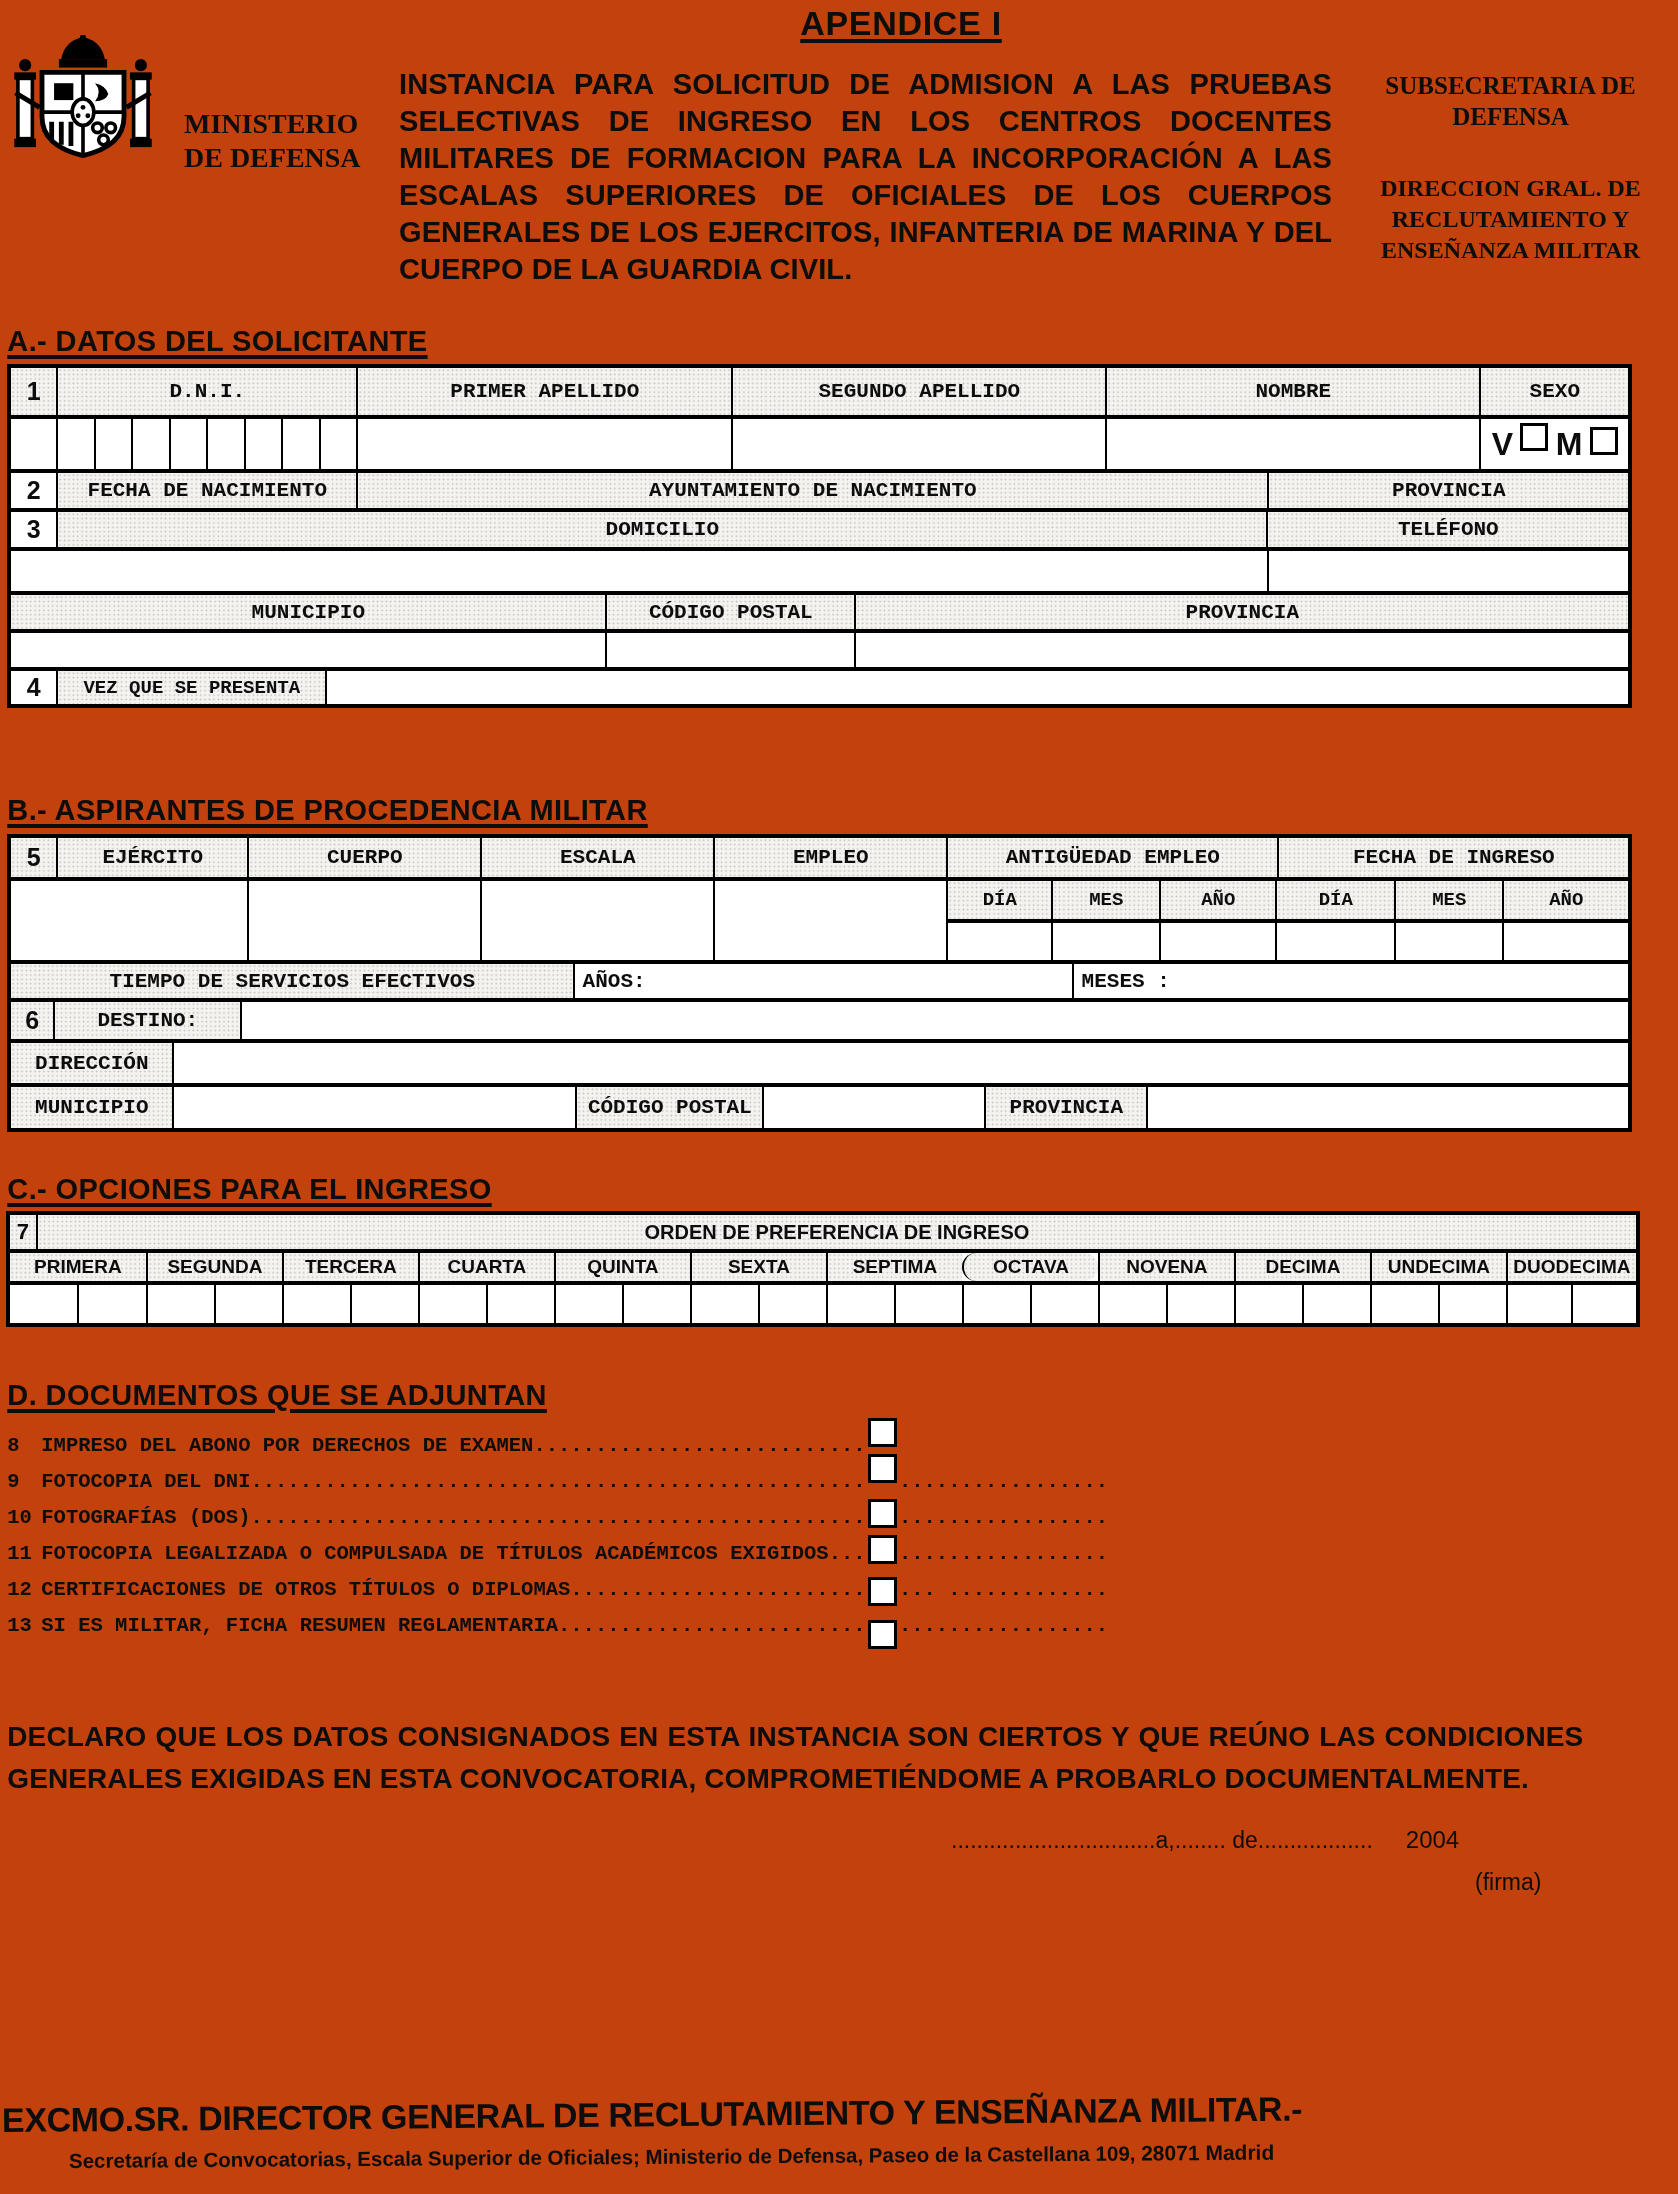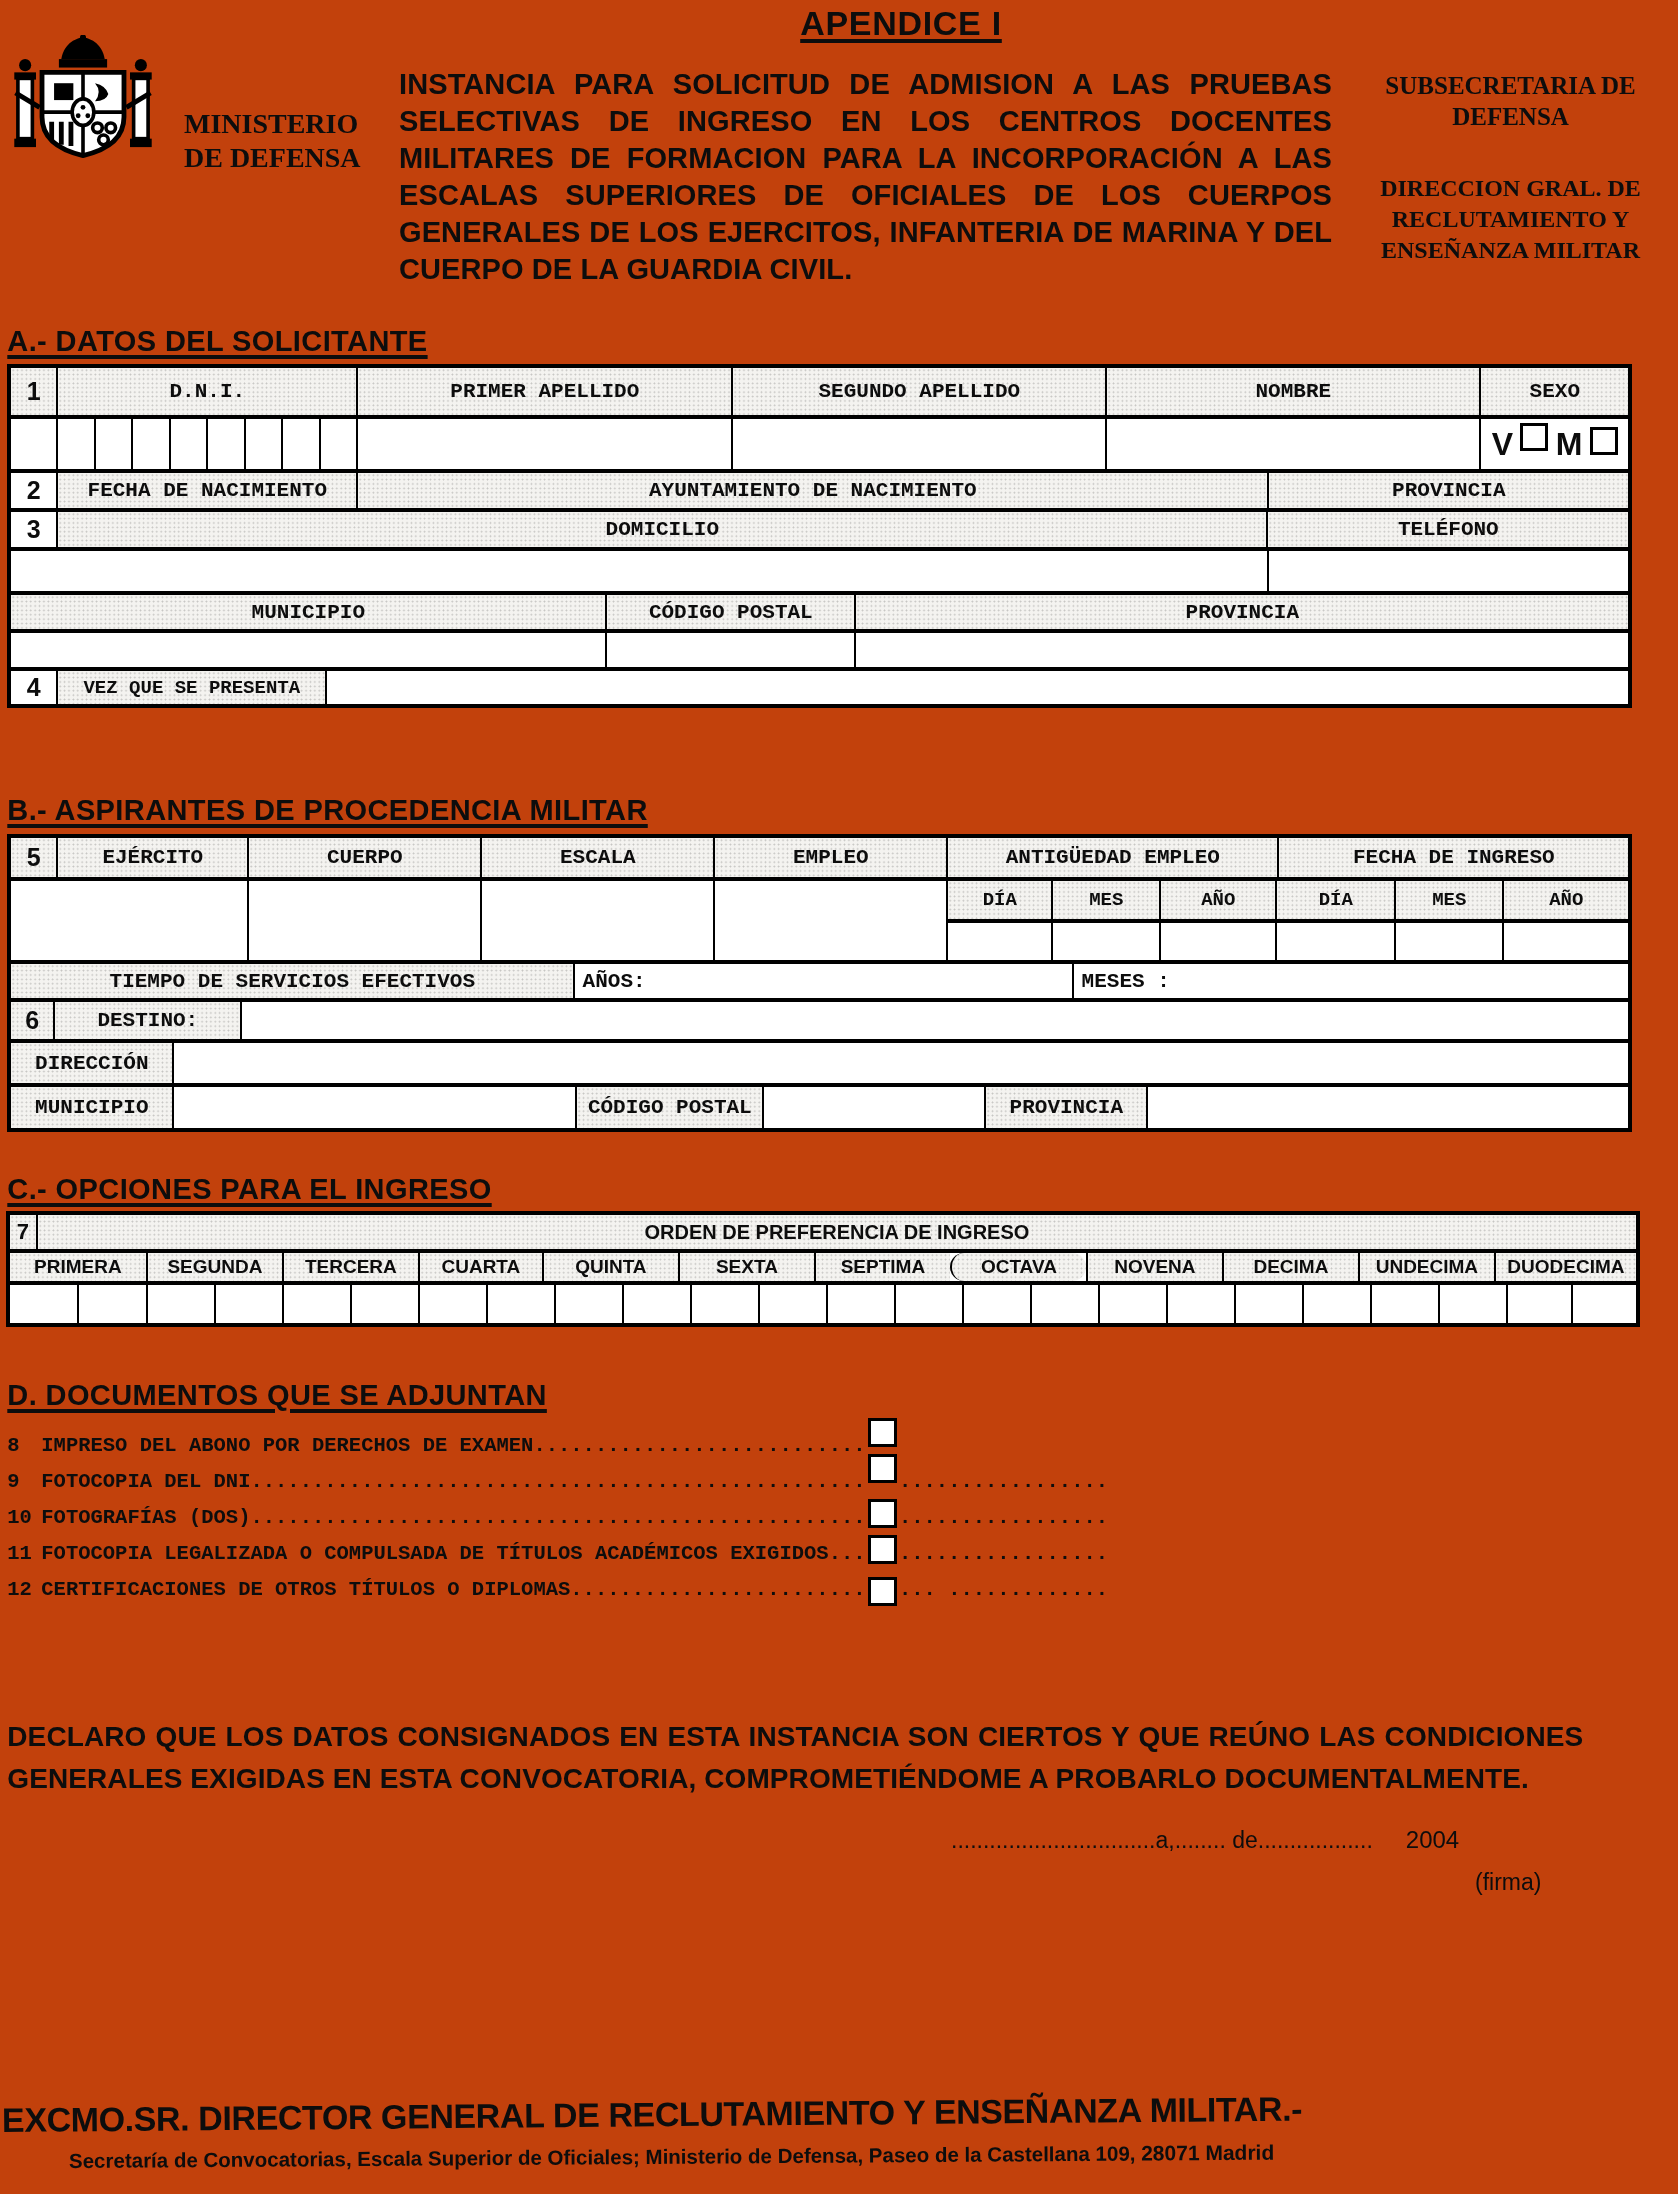--- a/index.html
+++ b/index.html
@@ -292,21 +292,21 @@
 
   <div class="tbl" style="left:5.9px; top:1211px; width:1634px;">
     <div class="trow" style="height:34px;">
       <div class="cell numcell shade" style="width:26px; font-size:22px;">7</div>
       <div class="cell sans-col shade grow" style="font-size:20px;">ORDEN DE PREFERENCIA DE INGRESO</div>
     </div>
     <div class="trow" style="height:32px;">
       <div class="cell sans-col shade" style="width:136px;">PRIMERA</div>
       <div class="cell sans-col shade" style="width:136px;">SEGUNDA</div>
       <div class="cell sans-col shade" style="width:136px;">TERCERA</div>
-      <div class="cell sans-col shade" style="width:124px;">CUARTA</div>
+      <div class="cell sans-col shade" style="width:136px;">CUARTA</div>
       <div class="cell sans-col shade" style="width:136px;">QUINTA</div>
       <div class="cell sans-col shade" style="width:136px;">SEXTA</div>
       <div class="cell sans-col shade" style="width:136px;">SEPTIMA</div>
       <div class="cell sans-col shade" style="width:136px;border-radius:14px;">OCTAVA</div>
       <div class="cell sans-col shade" style="width:136px;">NOVENA</div>
       <div class="cell sans-col shade" style="width:136px;">DECIMA</div>
       <div class="cell sans-col shade" style="width:136px;">UNDECIMA</div>
       <div class="cell sans-col shade grow">DUODECIMA</div>
     </div>
     <div class="trow" style="height:42px;">
@@ -372,20 +372,23 @@
     </div>
     <div class="ditem">
       <span class="dnum">10</span><span>FOTOGRAFÍAS (DOS)</span><span>..................................................</span><span class="dchk"></span><span>.................</span>
     </div>
     <div class="ditem">
       <span class="dnum">11</span><span>FOTOCOPIA LEGALIZADA O COMPULSADA DE TÍTULOS ACADÉMICOS EXIGIDOS</span><span>...</span><span class="dchk"></span><span>.................</span>
     </div>
     <div class="ditem">
       <span class="dnum">12</span><span>CERTIFICACIONES DE OTROS TÍTULOS O DIPLOMAS</span><span>........................</span><span class="dchk" style="top:1.5px;"></span><span>... .............</span>
     </div>
+    <div class="ditem">
+      <span class="dnum">13</span><span>SI ES MILITAR, FICHA RESUMEN REGLAMENTARIA</span><span>.........................</span><span class="dchk" style="top:8.8px;"></span><span>.................</span>
+    </div>
   </div>
 
   <div class="declaration">DECLARO QUE LOS DATOS CONSIGNADOS EN ESTA INSTANCIA SON CIERTOS Y QUE REÚNO LAS CONDICIONES GENERALES EXIGIDAS EN ESTA CONVOCATORIA, COMPROMETIÉNDOME A PROBARLO DOCUMENTALMENTE.</div>
 
   <div class="dateline">
     <span>................................a,........  de..................</span><span class="year">2004</span>
   </div>
 
   <div class="firma">(firma)</div>
 

